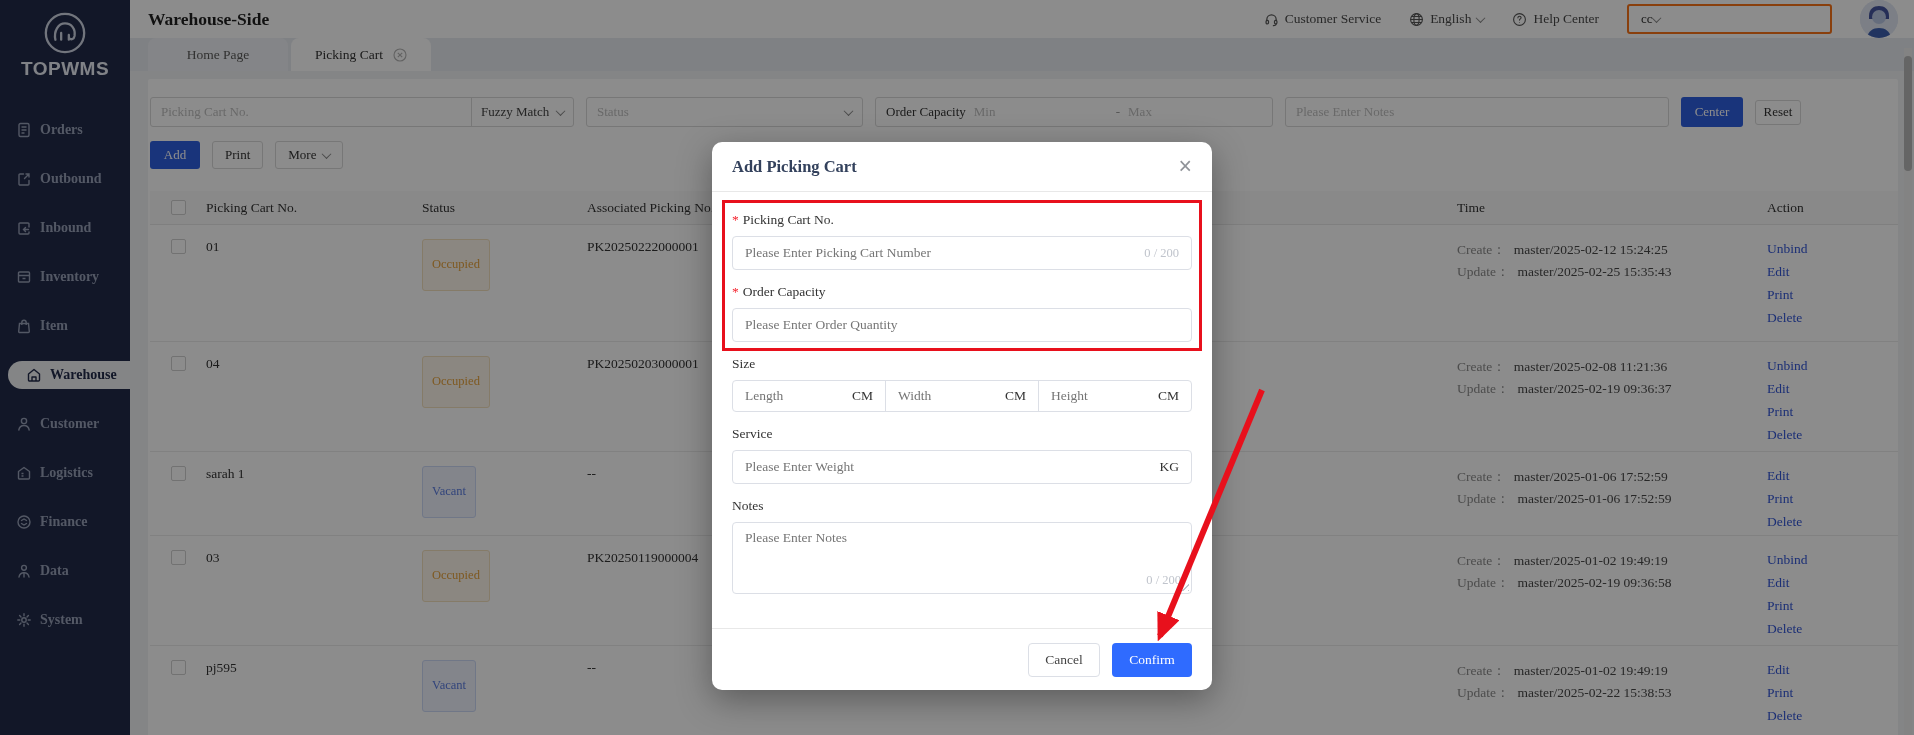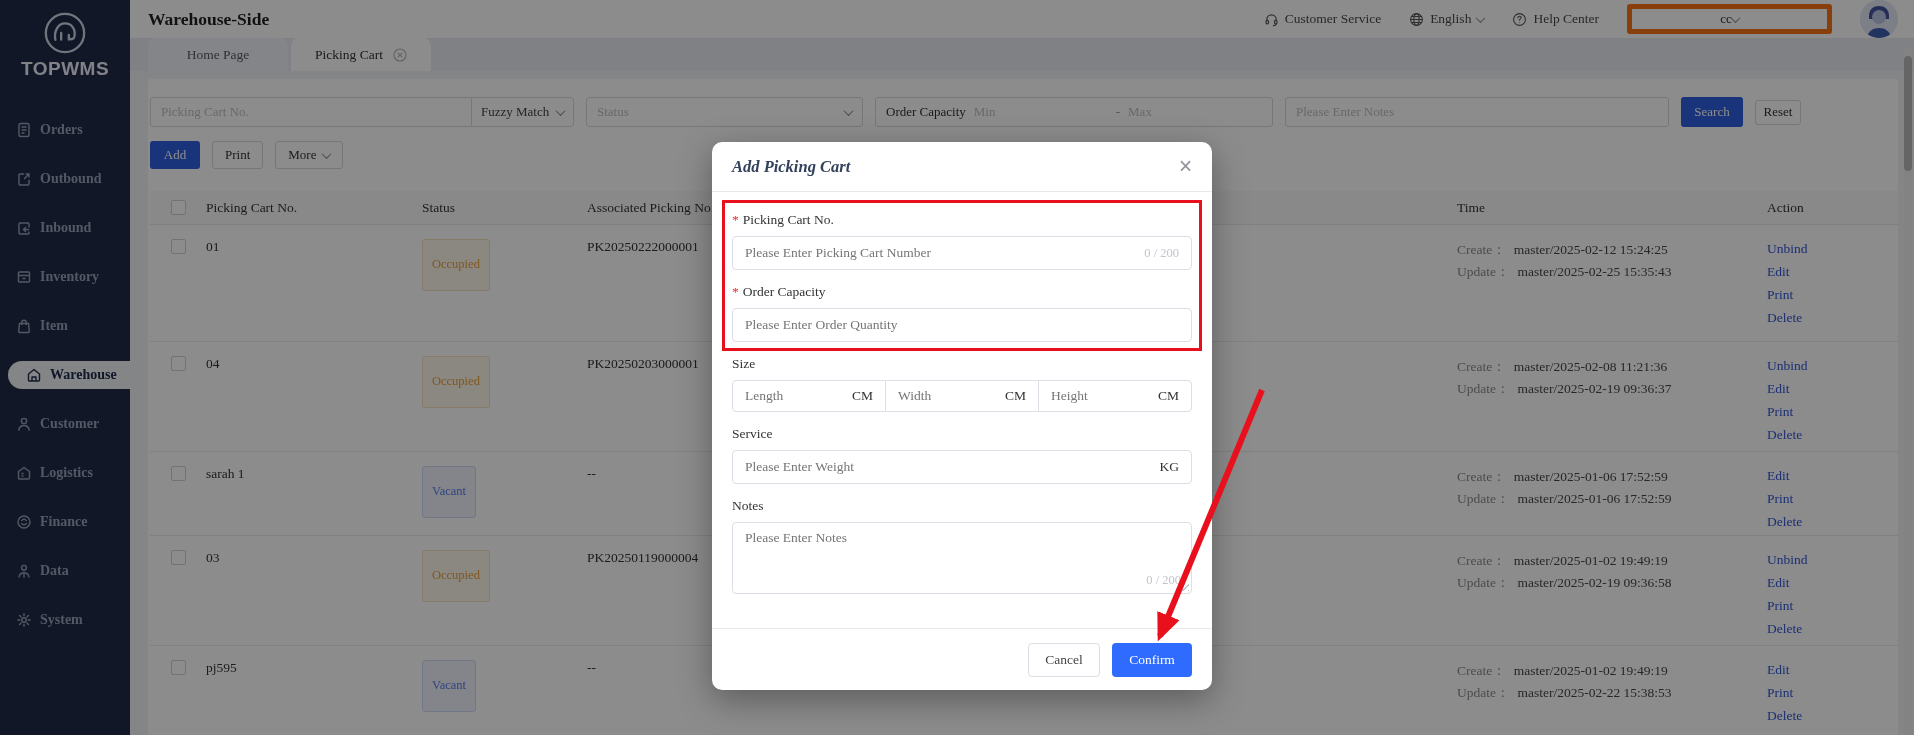--- a/index.html
+++ b/index.html
@@ -19,21 +19,21 @@
   .nav-item.active { background:#f0f2f5; color:#222b49; margin-left:8px; padding-left:18px; border-radius:22px 0 0 22px; }
   .nav-item.active svg { stroke:#222b49; }
 
   
   .main { flex:1; display:flex; flex-direction:column; min-width:0; }
   .topbar { height:44px; background:#fff; display:flex; align-items:center; padding:0 16px 0 18px; gap:28px; }
   .page-title { font-size:17.5px; font-weight:bold; color:#1f1f1f; margin-right:auto; }
   .top-item { display:flex; align-items:center; gap:6px; font-size:13.5px; color:#4a4a4a; cursor:pointer; white-space:nowrap; }
   .top-item svg { stroke:#565656; }
   .chev { width:7px; height:7px; border-right:1.3px solid #888; border-bottom:1.3px solid #888; transform:rotate(45deg) translate(-1px,-1px); display:inline-block; }
-  .account-select { width:205px; height:30px; border:5px solid #f97316; border-radius:3px; display:flex; align-items:center; justify-content:center; padding:0 12px; font-size:13px; color:#333; background:#fff; cursor:pointer; }
+  .account-select { width:205px; height:30px; border:2px solid #f97316; border-radius:3px; display:flex; align-items:center; justify-content:flex-start; padding:0 12px; font-size:13px; color:#333; background:#fff; cursor:pointer; }
   .avatar { width:38px; height:38px; border-radius:50%; overflow:hidden; flex-shrink:0; background:#dfe6f2; }
 
   .tabbar { height:38px; background:#e8ebf1; display:flex; align-items:flex-end; padding-left:18px; }
   .tab { width:140px; height:33px; display:flex; align-items:center; justify-content:center; gap:10px; font-size:13.5px; color:#5a5a5a; background:#f1f3f7; border-radius:8px 8px 0 0; margin-right:3px; cursor:pointer; }
   .tab.active { background:#fff; color:#333; }
 
   .content { flex:1; background:#f0f2f5; padding:8px 16px 0 18px; }
   .card { background:#fff; height:100%; border-radius:2px; padding:18px 0 0 2px; }
 
   
@@ -79,21 +79,21 @@
   .action-cell { display:flex; flex-direction:column; align-items:flex-start; gap:3px; }
   .action-link { color:#3356d6; cursor:pointer; line-height:20px; text-decoration:none; }
 
   
   .scrollbar { position:absolute; right:2px; top:48px; bottom:0; width:8px; background:#eeeeee; z-index:2; }
   .scroll-thumb { position:absolute; top:8px; left:0; width:8px; height:115px; background:#b9b9b9; border-radius:4px; }
 
   
   .dim { position:absolute; inset:0; background:rgba(0,0,0,.45); z-index:50; }
   .modal { position:absolute; left:712px; top:142px; width:500px; height:548px; background:#fff; border-radius:10px; z-index:60; display:flex; flex-direction:column; box-shadow:0 10px 34px rgba(0,0,0,.35); }
-  .m-header { height:50px; display:flex; align-items:center; justify-content:space-between; padding:14px 20px; border-bottom:1px solid #e8e8e8; flex-shrink:0;font-style:italic; }
+  .m-header { height:50px; display:flex; align-items:center; justify-content:space-between; padding:14px 20px; border-bottom:1px solid #e8e8e8; flex-shrink:0; }
   .m-title { font-size:16.5px; font-weight:bold; color:#33415c; }
   .m-close { font-size:23px; color:#909399; cursor:pointer; line-height:1; font-family:"Liberation Sans",sans-serif; }
   .m-body { padding:6px 20px 0; flex:1; }
   .m-label { font-size:13.5px; color:#333; margin:14px 0 8px; }
   .req { color:#f5222d; margin-right:4px; }
   .m-input { height:32px; border:1px solid #dcdfe6; border-radius:4px; display:flex; align-items:center; padding:16px 12px; }
   .m-input input { border:none; outline:none; flex:1; min-width:0; font:inherit; font-size:13.5px; color:#333; background:transparent; }
   .counter { color:#c0c4cc; font-size:12.5px; margin-left:8px; white-space:nowrap; }
   .unit { color:#333; font-size:13.5px; margin-left:6px; }
   .size-group { display:flex; border:1px solid #dcdfe6; border-radius:4px; height:32px; }
@@ -282,21 +282,21 @@
           </div>
           <div class="f-box group-capacity">
             <span class="cap-label">Order Capacity</span>
             <input style="padding: 0px;" placeholder="Min">
             <span class="cap-sep">-</span>
             <input style="padding: 0px;" placeholder="Max">
           </div>
           <div class="f-box notes-filter">
             <input placeholder="Please Enter Notes" style="">
           </div>
-          <button class="btn btn-search">Search</button>
+          <button class="btn btn-search">Center</button>
           <button class="btn btn-reset">Reset</button>
         </div>
 
         <div class="toolbar-row">
           <button class="btn btn-add">Add</button>
           <button class="btn btn-plain">Print</button>
           <button class="btn btn-plain">
             <span>More</span>
             <span class="chev"></span>
           </button>

